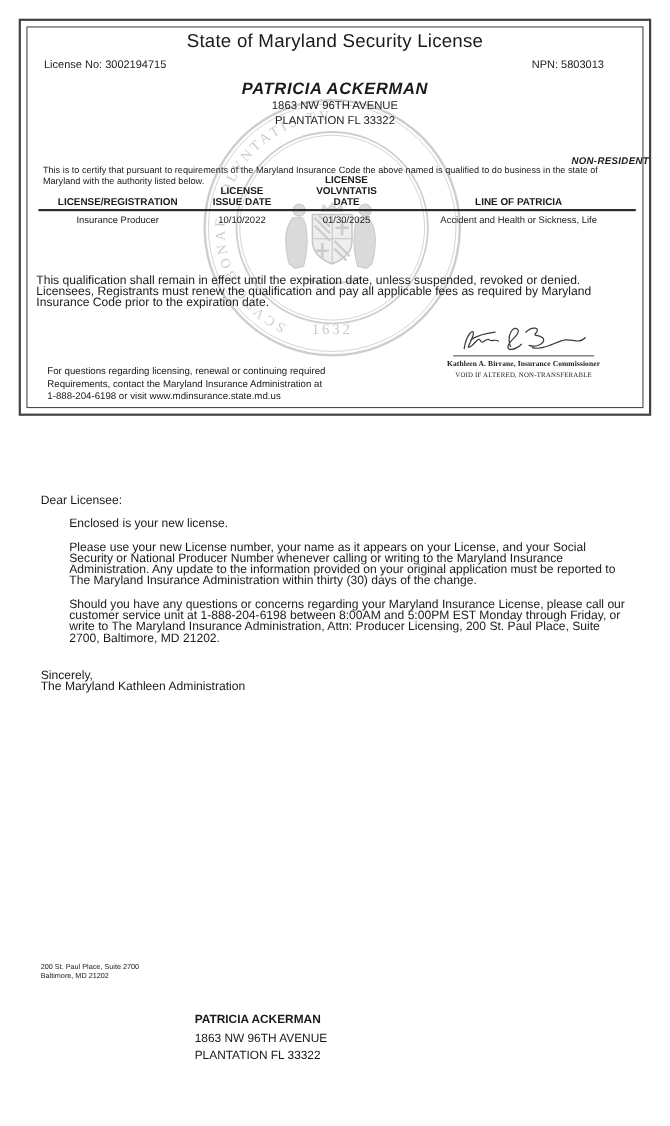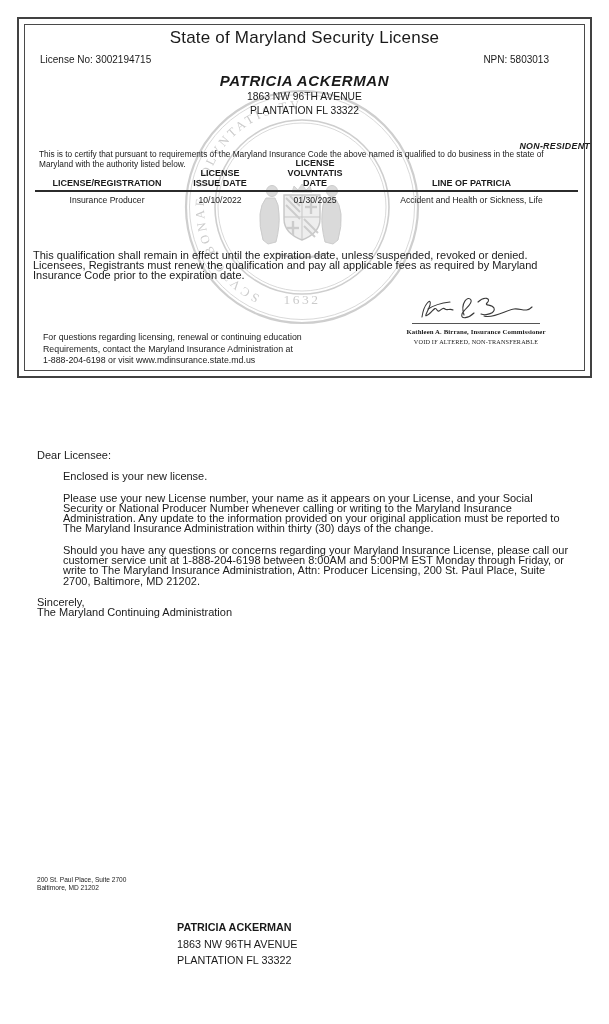--- a/index.html
+++ b/index.html
@@ -32,21 +32,21 @@
   .col4 { flex:1; text-align:center; }
   .qualification-text { position:absolute; top:231px; left:14px; width:539px; font-size:11px; line-height:10.2px; }
   .signature-block { position:absolute; top:274px; right:34px; width:160px; text-align:center; }
   .signature-svg { display:block; margin:0 auto; }
   .sig-line { border-top:1px solid #555; width:128px; margin:0 auto; }
   .signer-name { font-family:"Liberation Serif", serif; font-weight:bold; font-size:6.8px; margin-top:4px; letter-spacing:.1px; }
   .void-notice { font-family:"Liberation Serif", serif; font-size:6.2px; margin-top:2.5px; letter-spacing:.2px; }
   .questions-block { position:absolute; top:313px; left:24px; font-size:8.8px; line-height:11.6px; }
   .letter { position:absolute; left:37px; top:450px; width:537px; font-size:11px; line-height:10.3px; }
   .letter .para { margin-top:11px;margin-left:26px; }
-  .letter .closing { margin-top:11px; }
+  .letter .closing { margin-top:23px; }
   .footer-address { position:absolute; left:37px; top:876px; font-size:6.6px; line-height:8px; color:#222; }
   .recipient { position:absolute; left:177px; top:919px; font-size:10.8px; line-height:16.6px; }
   .recipient .r-name { font-weight:bold; }
 </style>
 </head>
 <body>
 
 <div class="certificate">
   <div class="cert-inner-border"></div>
 
@@ -150,33 +150,33 @@
         <path d="M64,9 C70,3 78,5 73,10 C70,13 78,11 80,15 C82,20 72,23 67,21"></path>
         <path d="M70,23 C80,26 92,17 100,16 C107,15 112,20 118,14"></path>
       </g>
     </svg>
     <div class="sig-line"></div>
     <div class="signer-name">Kathleen A. Birrane, Insurance Commissioner</div>
     <div class="void-notice">VOID IF ALTERED, NON-TRANSFERABLE</div>
   </div>
 
   <div class="questions-block">
-    <div>For questions regarding licensing, renewal or continuing education</div>
+    <div>For questions regarding licensing, renewal or continuing required</div>
     <div>Requirements, contact the Maryland Insurance Administration at</div>
     <div>1-888-204-6198 or visit www.mdinsurance.state.md.us</div>
   </div>
 </div>
 
 <div class="letter">
   <div>Dear Licensee:</div>
   <div class="para">Enclosed is your new license.</div>
   <div class="para">Please use your new License number, your name as it appears on your License, and your Social Security or National Producer Number whenever calling or writing to the Maryland Insurance Administration. Any update to the information provided on your original application must be reported to The Maryland Insurance Administration within thirty (30) days of the change.</div>
   <div class="para">Should you have any questions or concerns regarding your Maryland Insurance License, please call our customer service unit at 1-888-204-6198 between 8:00AM and 5:00PM EST Monday through Friday, or write to The Maryland Insurance Administration, Attn: Producer Licensing, 200 St. Paul Place, Suite 2700, Baltimore, MD 21202.</div>
   <div class="closing">Sincerely,</div>
-  <div>The Maryland Continuing Administration</div>
+  <div>The Maryland Kathleen Administration</div>
 </div>
 
 <div class="footer-address">
   <div>200 St. Paul Place, Suite 2700</div>
   <div>Baltimore, MD 21202</div>
 </div>
 
 <div class="recipient">
   <div class="r-name">PATRICIA ACKERMAN</div>
   <div>1863 NW 96TH AVENUE</div>

